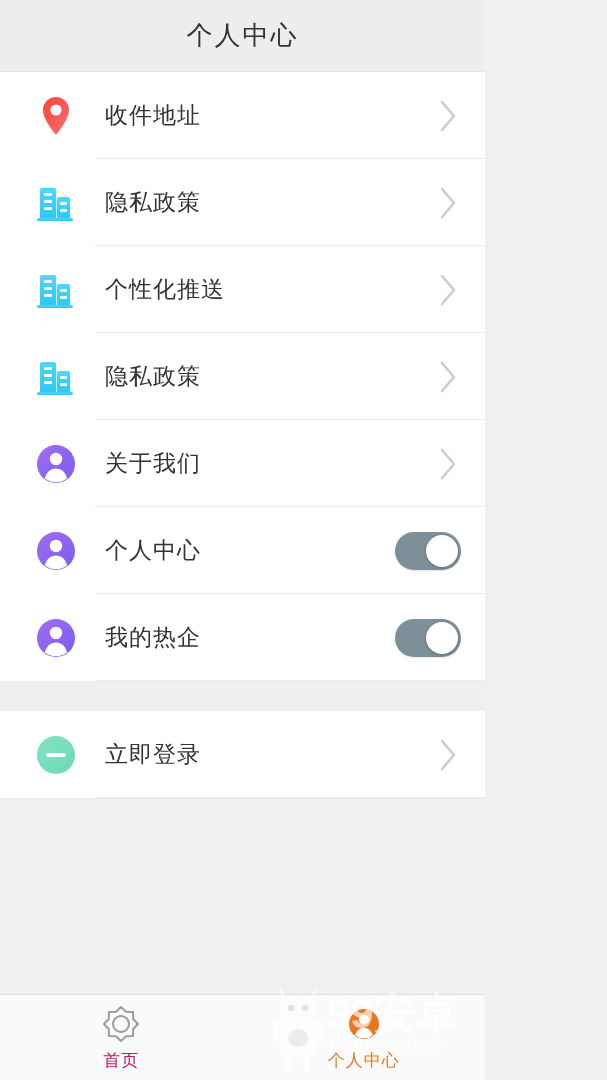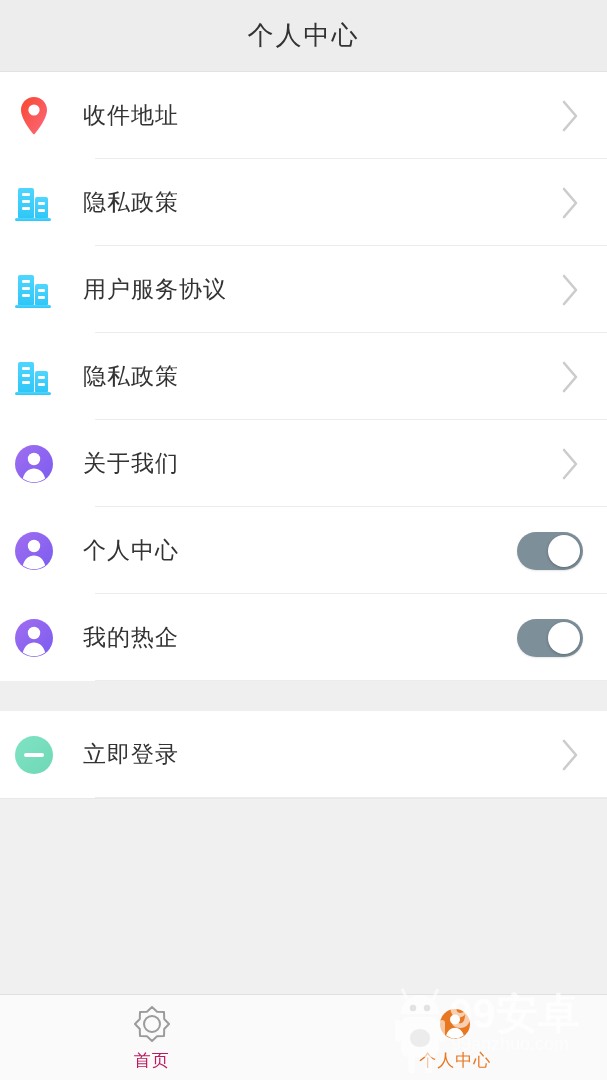--- a/index.html
+++ b/index.html
@@ -4,21 +4,21 @@
 <style>
   * { margin:0; padding:0; box-sizing:border-box; }
   html, body {
     width:607px; height:1080px;
     font-family:"Liberation Sans","DejaVu Sans",sans-serif;
     background:#f0f0f0;
     overflow:hidden;
   }
   #app {
     position:relative;
-    width:607px; height:1080px;
+    width:485px; height:1080px;
     background:#efefef;
     display:flex; flex-direction:column;
   }
 
   
   .header {
     height:72px;
     background:#ededed;
     display:flex; align-items:center; justify-content:center;
     flex:0 0 auto;
@@ -42,21 +42,21 @@
   .group { background:#ffffff; }
   .group.with-bottom-line { border-bottom:1px solid #e8e8e8; }
   .gap { height:30px; background:#efefef; flex:0 0 auto; }
   .filler { flex:1 1 auto; background:#f0f0f0; }
 
   
   .row {
     position:relative;
     height:87px;
     display:flex; align-items:center;
-    padding-left:10px;
+    padding-left:32px;
     background:#ffffff;
   }
   .row .divider {
     position:absolute;
     left:95px; right:0; bottom:0;
     height:1px;
     background:#ececec;
   }
   .row:last-child .divider { background:#ececec; }
 
@@ -204,21 +204,21 @@
       <rect x="4" y="38" width="36" height="3" rx="1.5" fill="url(#gbld)"></rect>
       <g fill="#ffffff">
         <rect x="11" y="13" width="8" height="3" rx="1.2"></rect>
         <rect x="11" y="20" width="8" height="3" rx="1.2"></rect>
         <rect x="11" y="27" width="8" height="3" rx="1.2"></rect>
         <rect x="27" y="22" width="7" height="3" rx="1.2"></rect>
         <rect x="27" y="29" width="7" height="3" rx="1.2"></rect>
       </g>
             </svg>
           </div>
-          <div class="row-label">用户服务协议</div>
+          <div class="row-label">个性化推送</div>
           <div class="chev">
             <svg width="22" height="34" viewBox="0 0 22 34">
               <path d="M5 3 L17 17 L5 31" fill="none" stroke="#cccccc" stroke-width="2.6" stroke-linecap="round" stroke-linejoin="round"></path>
             </svg>
           </div>
           <div class="divider"></div>
         </div>
         <div class="row">
           <div class="row-icon">
             <svg width="46" height="46" viewBox="0 0 46 46">

